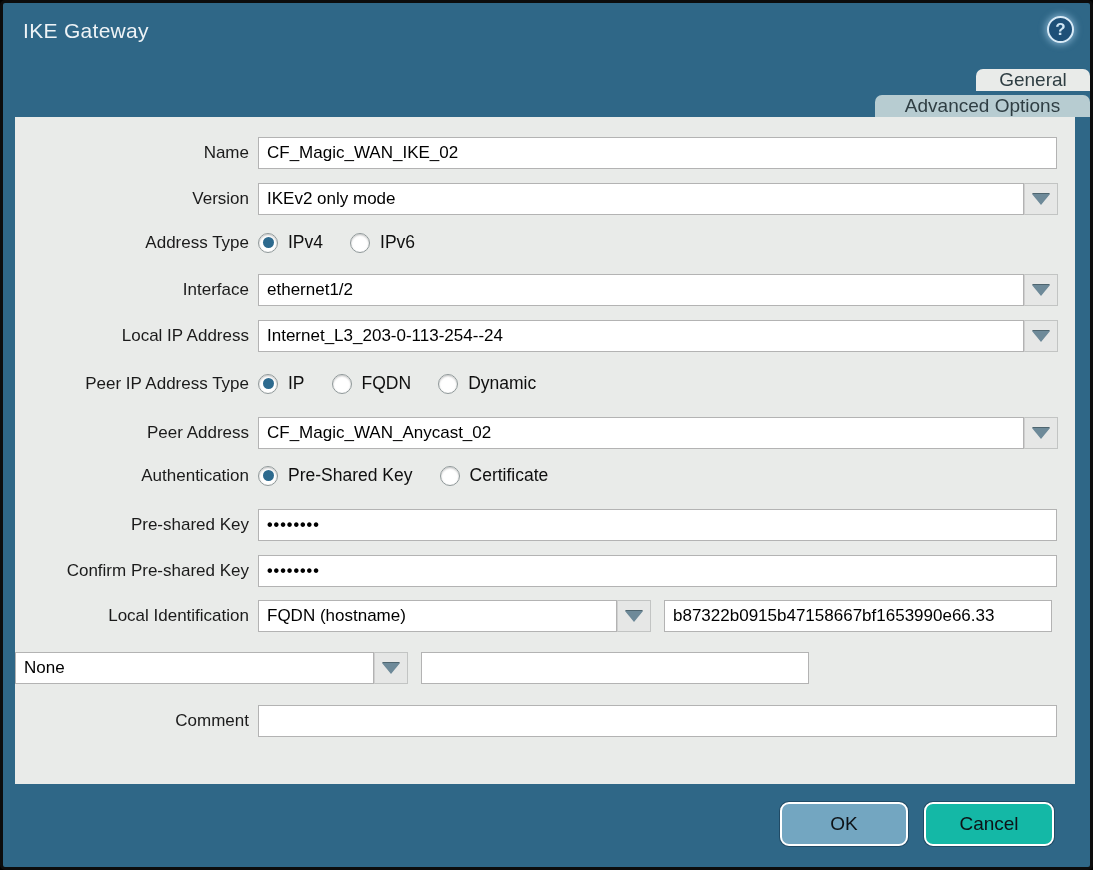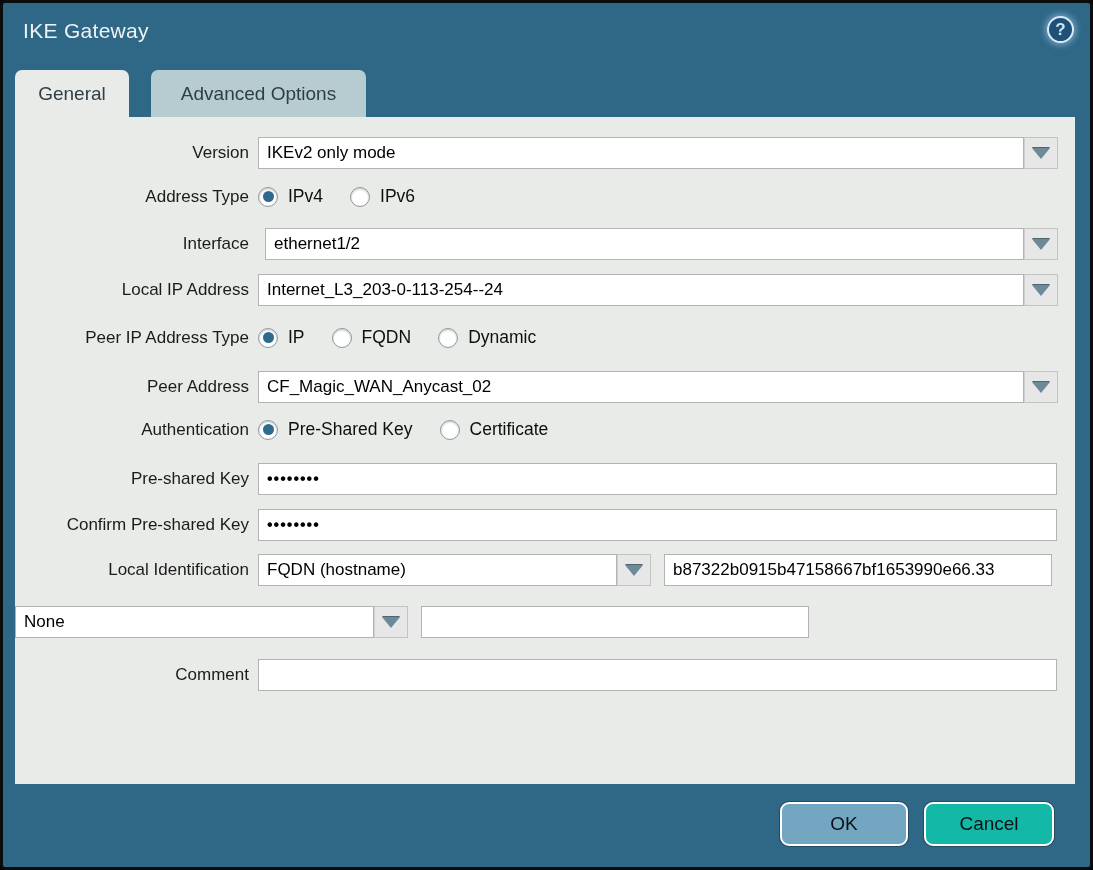--- a/index.html
+++ b/index.html
@@ -17,21 +17,21 @@
   }
   .help{
     position:absolute;right:16px;top:13px;
     width:27px;height:27px;border-radius:50%;
     background:#1e5078;border:2px solid #d9ebf7;
     box-shadow:0 0 6px 2px rgba(164,203,231,.6);
     color:#cfe6f5;font-size:17px;font-weight:bold;
     display:flex;align-items:center;justify-content:center;
     cursor:pointer;
   }
-  .tabs{display:flex;align-items:flex-end;padding-left:12px;gap:22px;height:48px;}
+  .tabs{display:flex;align-items:flex-end;padding-left:12px;gap:4px;height:48px;flex-direction:column;}
   .tab{
     display:flex;align-items:center;justify-content:center;
     border-radius:7px 7px 0 0;font-size:19px;color:#2f3e43;height:47px;
     cursor:pointer;
   }
   .tab.active{background:#e9ebe9;width:114px;}
   .tab.inactive{background:#b7ccd1;width:215px;}
   .panel{
     background:#e9ebe9;margin:0 15px 0 12px;height:667px;
     padding-top:20px;
@@ -99,20 +99,24 @@
     <div class="tab active">
       <span>General</span>
     </div>
     <div class="tab inactive">
       <span>Advanced Options</span>
     </div>
   </div>
 
   <div class="panel">
 
+    <div class="row" style="margin-bottom:14px;">
+      <span class="lbl">Name</span>
+      <input class="txt" style="width: 799px;" type="text" value="CF_Magic_WAN_IKE_02">
+    </div>
 
     <div class="row" style="margin-bottom:17px;">
       <span class="lbl">Version</span>
       <div class="dd" style="width:800px;">
         <div class="dd-val" style="width:766px;">IKEv2 only mode</div>
         <div class="dd-btn">
           <span class="dd-arrow"></span>
         </div>
       </div>
     </div>
@@ -125,21 +129,21 @@
       </span>
       <span class="radio-opt">
         <span class="radio"></span>
         <span class="radio-label">IPv6</span>
       </span>
     </div>
 
     <div class="row" style="margin-bottom:14px;">
       <span class="lbl">Interface</span>
       <div class="dd" style="width:800px;">
-        <div class="dd-val" style="width:766px;margin-left:7px;">ethernet1/2</div>
+        <div class="dd-val" style="width:766px;">ethernet1/2</div>
         <div class="dd-btn">
           <span class="dd-arrow"></span>
         </div>
       </div>
     </div>
 
     <div class="row" style="margin-bottom:21px;">
       <span class="lbl">Local IP Address</span>
       <div class="dd" style="width:800px;">
         <div class="dd-val" style="width:766px;">Internet_L3_203-0-113-254--24</div>

